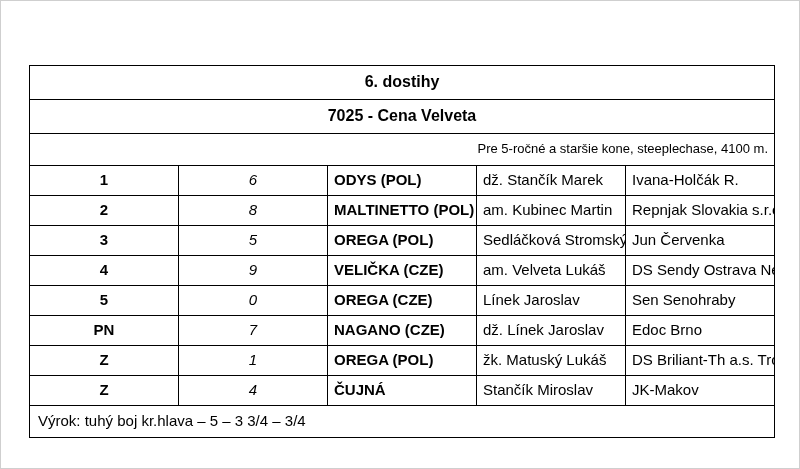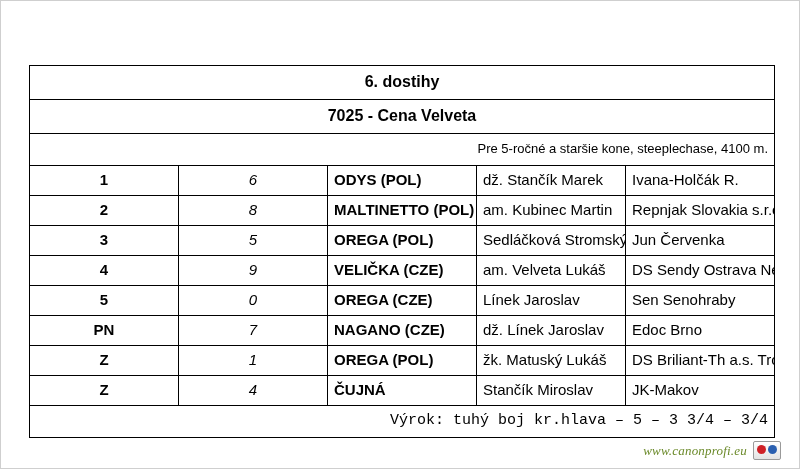--- a/index.html
+++ b/index.html
@@ -53,25 +53,24 @@
     font-size: 16px;
     padding: 4px 6px 5px 6px;
   }
   .info-row td {
     text-align: right;
     font-size: 13px;
     font-weight: normal;
     padding: 3px 6px 4px 8px;
   }
   .footer-row td {
-    text-align: right;
+    text-align: left;
     font-size: 15px;
     font-weight: normal;
     padding: 3px 6px 4px 8px;
-    font-family: Liberation Mono, monospace;
   }
   .col-place {
     width: 42px;
     text-align: center;
     font-weight: bold;
     font-size: 16px;
   }
   .col-num {
     width: 34px;
     text-align: center;
@@ -207,18 +206,14 @@
       <td class="col-jockey">Stančík Miroslav</td>
       <td class="col-owner">JK-Makov</td>
     </tr>
 
     <tr class="footer-row">
       <td colspan="5">Výrok: tuhý boj kr.hlava – 5 – 3 3/4 – 3/4</td>
     </tr>
   </tbody>
     </table>
 
-  <div class="watermark">
-    <span class="watermark-text">www.canonprofi.eu</span>
-    <span class="watermark-logo"></span>
-  </div>
 
 </div>
 
 </body></html>

